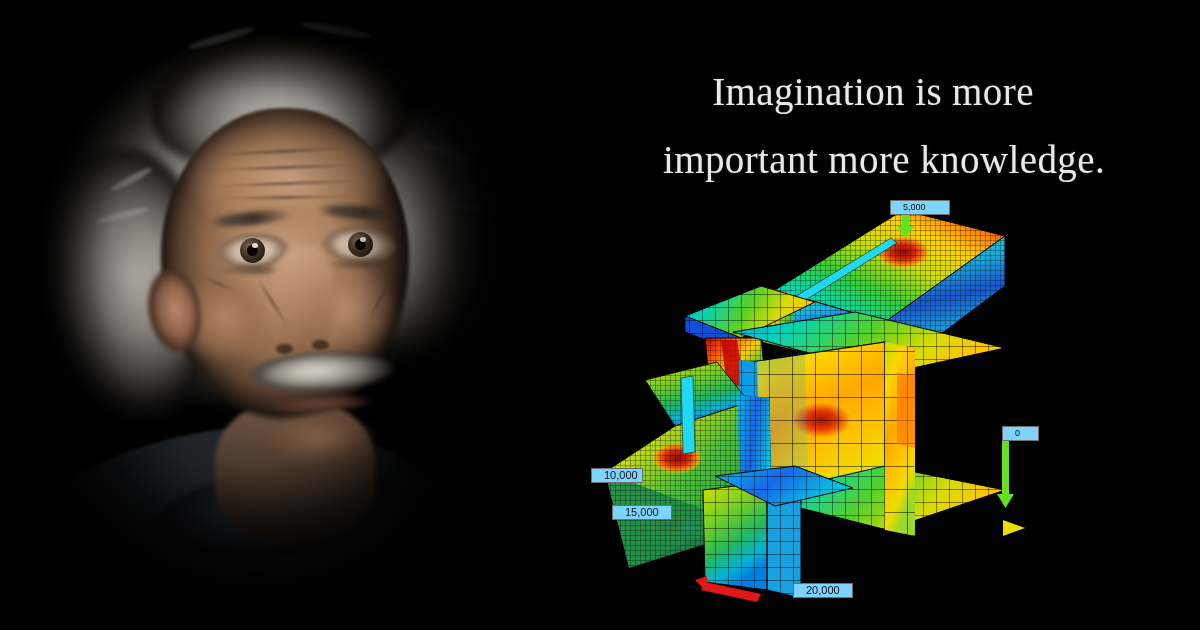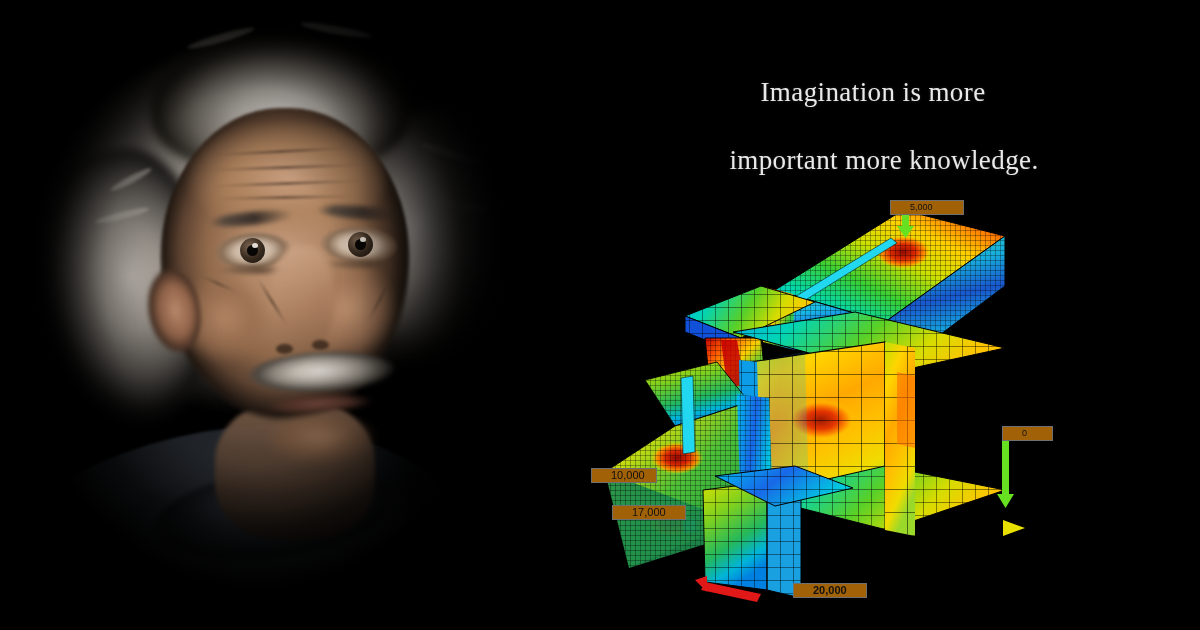--- a/index.html
+++ b/index.html
@@ -112,40 +112,40 @@
     background:linear-gradient(90deg,transparent,rgba(96,70,52,.75),transparent);filter:blur(1.3px);}
 
   
   .portrait-vignette{position:absolute;left:0;top:0;width:560px;height:630px;pointer-events:none;
     background:radial-gradient(ellipse 252px 312px at 46% 44%, rgba(0,0,0,0) 34%, rgba(0,0,0,.30) 60%, rgba(0,0,0,.80) 82%, #000 100%);}
   .portrait-fade-right{position:absolute;left:360px;top:0;width:220px;height:630px;pointer-events:none;
     background:linear-gradient(90deg, rgba(0,0,0,0) 0%, rgba(0,0,0,.55) 46%, #000 100%);}
 
   
   #quote-block{position:absolute;left:560px;top:58px;width:640px;text-align:center;z-index:12;}
-  .quote-line{font-family:"Liberation Serif",serif;color:#e9e9e9;font-size:27px;line-height:68px;
+  .quote-line{font-family:"Liberation Serif",serif;color:#e9e9e9;font-size:39px;line-height:68px;
     letter-spacing:.4px;text-shadow:0 0 3px rgba(255,255,255,.16);white-space:nowrap;}
   .quote-line.l1{margin-left:-14px;}
   .quote-line.l2{margin-left:8px;}
 
   
   #watermark{position:absolute;left:672px;top:126px;z-index:8;
     font-family:"Liberation Serif",serif;font-size:31px;color:rgba(255,255,255,.055);
     letter-spacing:.6px;white-space:nowrap;}
 
   
   #fea{position:absolute;left:585px;top:190px;width:440px;height:440px;z-index:10;}
   #fea svg{display:block;width:440px;height:440px;}
 
-  .val-label{position:absolute;z-index:14;background:#a16207;color:#111;
+  .val-label{position:absolute;z-index:14;background:#7dd3fc;color:#111;
     font-family:"Liberation Sans",sans-serif;font-size:11px;line-height:13px;
-    padding:0 19px;border:1px solid #6f6f6f;white-space:nowrap;}
+    padding:0 12px;border:1px solid #6f6f6f;white-space:nowrap;}
   #label-10000{left:591px;top:468px;overflow:hidden;width:26px;}
   #label-15000{left:612px;top:505px;}
-  #label-20000{left:793px;top:583px;font-weight:bold;}
+  #label-20000{left:793px;top:583px;}
   #label-top   {left:890px;top:200px;overflow:hidden;width:34px;font-size:9px;}
   #label-right {left:1002px;top:426px;overflow:hidden;width:11px;font-size:9px;}
 </style>
 </head>
 <body>
 
 <div id="stage">
 
   <div id="portrait-panel">
     <div class="portrait-figure">
@@ -411,18 +411,18 @@
         <polygon points="418,330 440,338 418,346" fill="#e8e000"></polygon>
 
         <polygon points="120,392 176,404 172,412 116,400" fill="#e01818"></polygon>
         <polygon points="110,390 122,386 122,402" fill="#e01818"></polygon>
       </g>
     </svg>
 
   </div>
 
   <div class="val-label" id="label-10000">10,000</div>
-  <div class="val-label" id="label-15000">17,000</div>
+  <div class="val-label" id="label-15000">15,000</div>
   <div class="val-label" id="label-20000">20,000</div>
   <div class="val-label" id="label-top">5,000</div>
   <div class="val-label" id="label-right">0</div>
 
 </div>
 
 </body></html>

